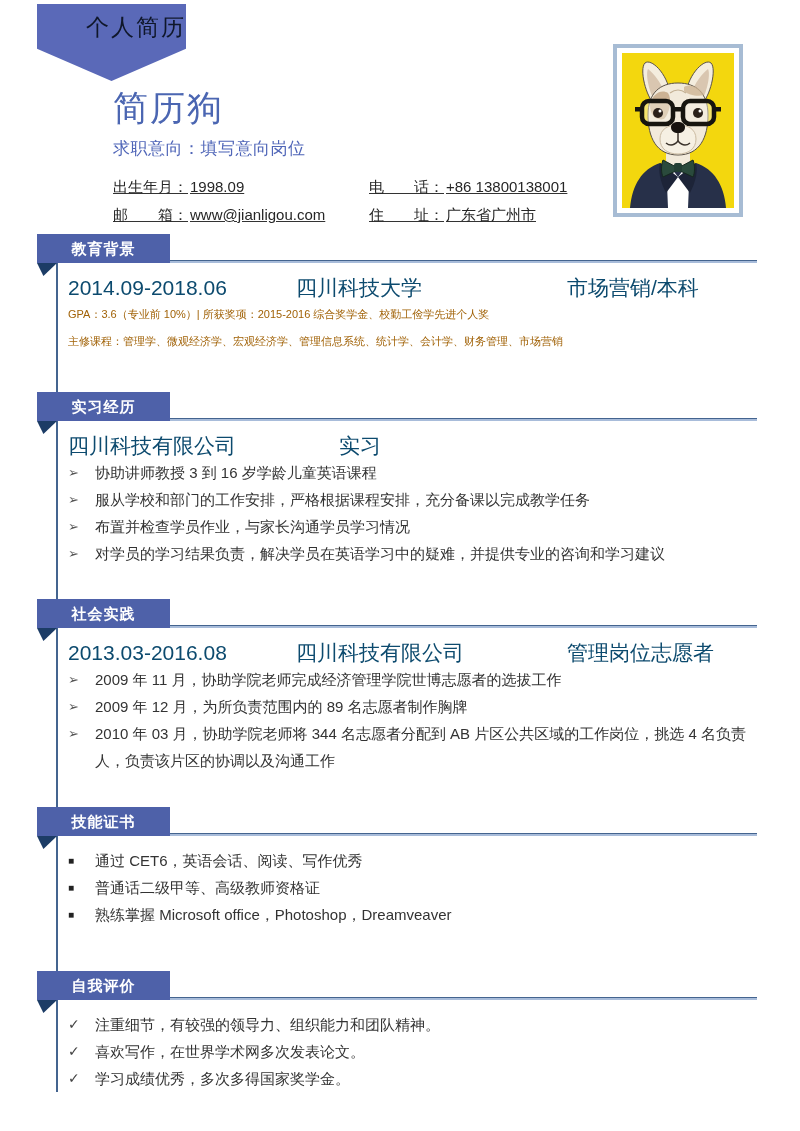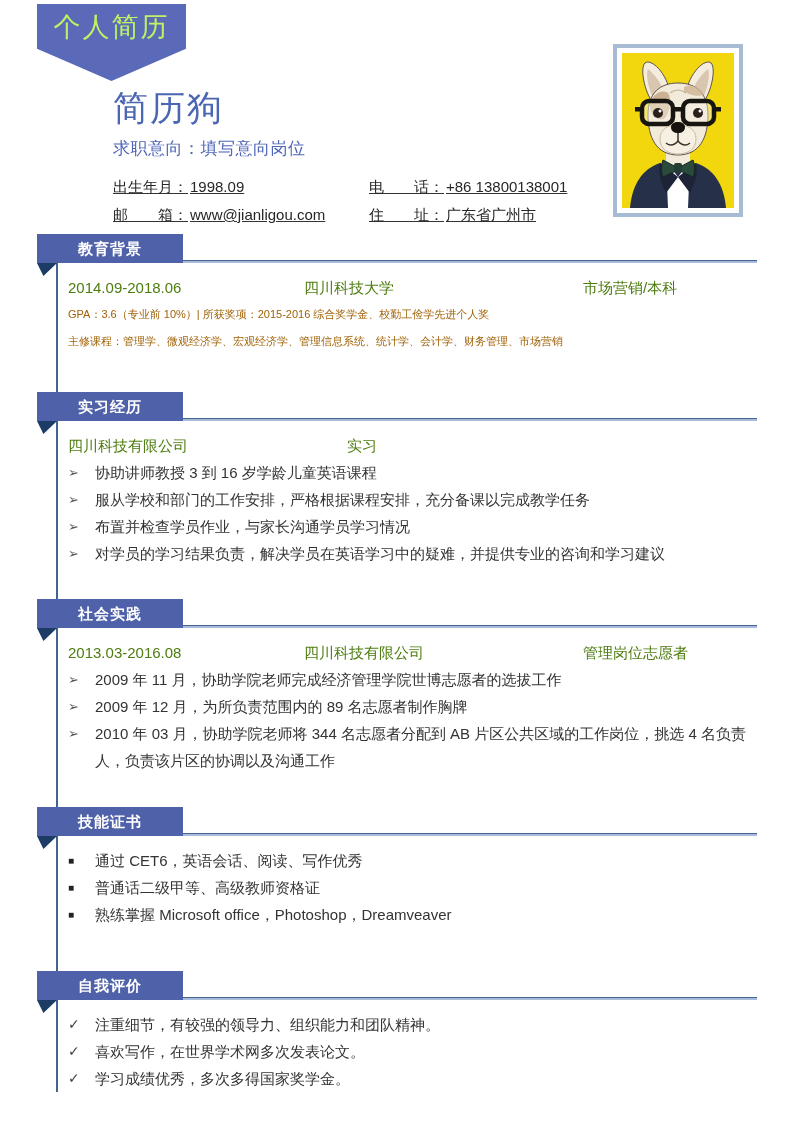--- a/index.html
+++ b/index.html
@@ -8,54 +8,54 @@
     --intention:#5066B8; --text:#333333; --photo-frame:#A7BCD4; --photo-bg:#F3D70E;
   }
   *{margin:0;padding:0;box-sizing:border-box;}
   html,body{background:#fff;}
   body{font-family:"Liberation Sans","DejaVu Sans",sans-serif;color:var(--text);}
   .page{position:relative;width:800px;height:1131px;background:#fff;overflow:hidden;margin:0 auto;}
 
   
   .banner{position:absolute;left:37px;top:4px;width:149px;height:77px;background:var(--banner);
     clip-path:polygon(0 0,100% 0,100% 58%,50% 100%,0 58%);}
-  .banner-title{color:#bef264;font-size:27px;letter-spacing:2px;text-align:center;line-height:47px;font-weight:400;}
+  .banner-title{color:#0f172a;font-size:23px;letter-spacing:2px;text-align:right;line-height:47px;font-weight:400;}
 
   
   .profile{padding:88px 0 0 85px;margin-left:28px;}
   .name{font-size:35px;letter-spacing:2px;color:var(--name);line-height:40px;}
   .intention{margin-top:9px;font-size:17px;letter-spacing:.5px;color:var(--intention);line-height:24px;}
   .info-grid{margin-top:12px;display:grid;grid-template-columns:256px auto;text-decoration:underline;}
   .info-item{font-size:15px;line-height:28px;color:#262626;white-space:nowrap;}
   .info-label{color:#262626;}
   .info-value{margin-left:2px;}
 
   
   .photo{position:absolute;left:613px;top:44px;width:130px;height:173px;background:#fff;
     border:4px solid var(--photo-frame);padding:5px;}
   .photo svg{display:block;width:112px;height:155px;}
 
   
   .secs{position:absolute;left:37px;top:234px;width:720px;}
   .sec{position:relative;}
   .sec-head{position:relative;height:29px;}
-  .sec-badge{position:absolute;left:0;top:0;width:146px;height:29px;background:var(--accent-header);
+  .sec-badge{position:absolute;left:0;top:0;width:133px;height:29px;background:var(--accent-header);
     color:#fff;font-size:15px;font-weight:bold;letter-spacing:1px;text-align:center;line-height:29px;z-index:2;}
   .sec-rule{position:absolute;left:20px;right:0;bottom:0;height:3px;
     background:linear-gradient(to bottom,var(--rule-dark) 0 34%,var(--rule-light) 34% 100%);z-index:1;}
   .sec-fold{position:absolute;left:0;top:29px;width:20px;height:13px;background:var(--fold);
     clip-path:polygon(0 0,100% 0,32% 100%);z-index:1;}
   .sec-body{margin-left:19px;border-left:2px solid var(--rule-dark);padding:11px 0 0 10px;}
   .sec:nth-child(1) .sec-body{min-height:129px;}
   .sec:nth-child(2) .sec-body{min-height:178px;}
   .sec:nth-child(3) .sec-body{min-height:179px;}
   .sec:nth-child(4) .sec-body{min-height:135px;}
   .sec:nth-child(5) .sec-body{min-height:89px;}
 
-  .org-row{display:flex;font-size:15px;line-height:27px;color:#4d7c0f;gap:8px;}
+  .org-row{display:flex;font-size:21px;line-height:27px;color:#0c4a6e;}
   .c-date{width:228px;flex:none;}
   .c-org{width:271px;flex:none;}
   .c-role{flex:1;}
   .edu-line{font-size:11px;line-height:27px;color:#a16207;}
 
   .b{display:flex;font-size:15px;line-height:27px;color:#333;}
   .b .g{width:27px;flex:none;}
   .g-arrow{font-size:13px;color:#555;}
   .g-square{font-size:10px;color:#222;}
   .g-check{font-size:14px;color:#444;}

